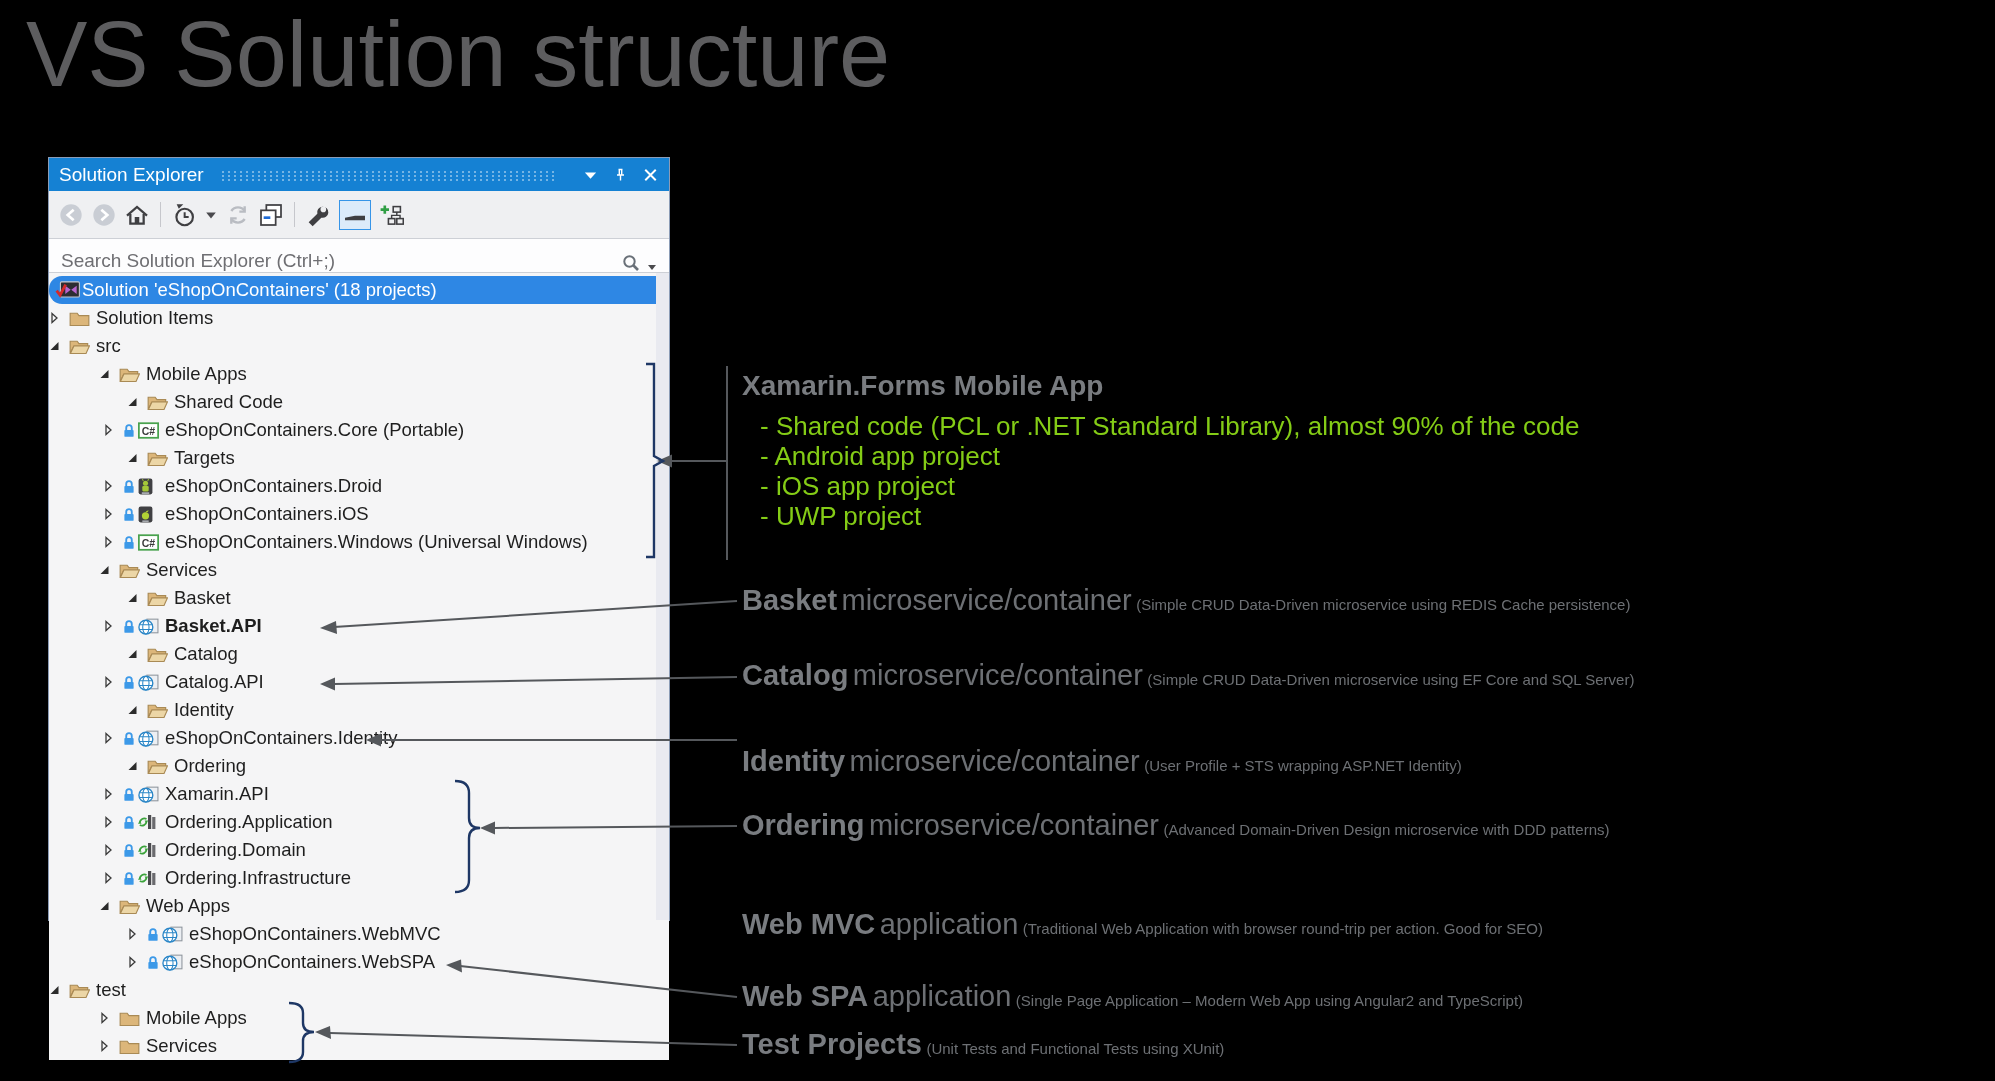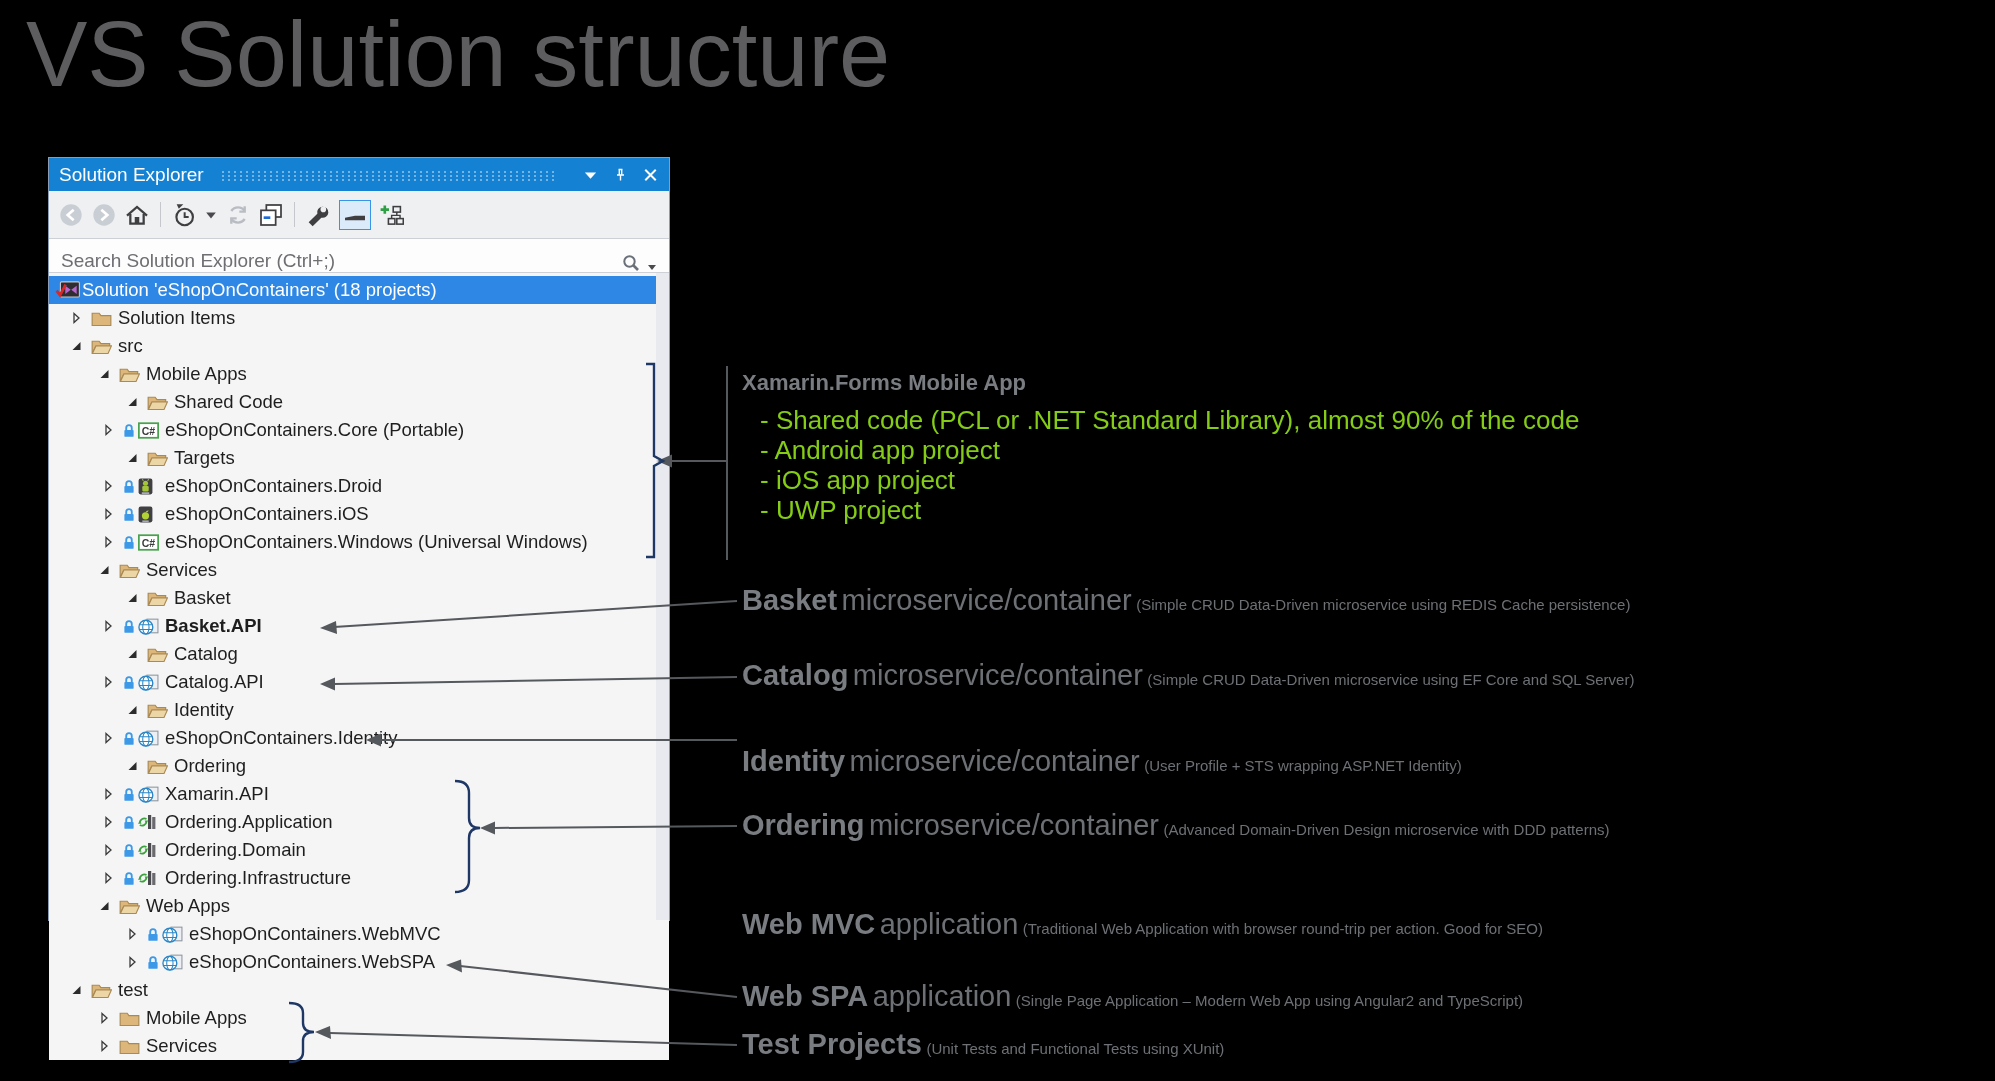--- a/index.html
+++ b/index.html
@@ -39,40 +39,40 @@
   
   .searchrow{
     height:33px;flex:0 0 33px;background:#fdfdfe;border-top:1px solid #cdd0d6;
     border-bottom:1px solid #cdd0d6;display:flex;align-items:flex-end;
     padding:0 12px;font-size:19px;color:#6f6f73;
   }
   .search-ph{flex:1;white-space:nowrap;}
   .searchrow svg{display:block;}
   
   .tree{flex:1;position:relative;padding-top:3px;background:#f5f5f6;}
-  .row{height:28px;display:flex;align-items:center;font-size:18.5px;color:#1e1e1e;white-space:nowrap;}
+  .row{height:28px;display:flex;align-items:center;font-size:18.5px;color:#1e1e1e;white-space:nowrap;border-radius:13px;}
   .row.sel{background:#2e87e4;color:#fff;}
-  .lvl0{padding-left:6px;}.lvl1{padding-left:22px;}.lvl2{padding-left:50px;}
+  .lvl0{padding-left:6px;}.lvl1{}.lvl2{padding-left:50px;}
   .lvl3{padding-left:78px;}.lvl4{padding-left:54px;}
   .chev{width:20px;flex:0 0 20px;display:flex;align-items:center;}
   .chev svg{width:11px;height:12px;}
   .lock{width:15px;flex:0 0 15px;display:flex;align-items:center;}
   .lock svg{width:12px;height:15px;}
   .tico{width:27px;flex:0 0 27px;display:flex;align-items:center;}
   .tico svg{width:21px;height:17px;}
   .tico.sln svg{width:26px;height:20px;}
   .lbl{white-space:nowrap;}
   .lbl.b{font-weight:bold;}
   .scrollbar{position:absolute;right:0;top:115px;bottom:0;width:13px;background:#e9eaf0;z-index:2;}
   
   .ann{position:absolute;color:#6d7074;z-index:4;white-space:nowrap;}
   .ann .name{font-weight:bold;font-size:29px;color:#797c80;}
   .ann .mid{font-size:29px;}
   .ann .paren{font-size:15px;}
-  .xam h2{margin:0;font-size:22px;color:#797c80;font-weight:bold;}
+  .xam h2{margin:0;font-size:28px;color:#797c80;font-weight:bold;}
   .xam ul{list-style:none;margin:9px 0 0 18px;padding:0;font-size:26px;line-height:30px;color:#84cc16;}
   .overlay{position:absolute;left:0;top:0;z-index:5;pointer-events:none;}
 </style>
 </head>
 <body>
 
 <svg width="0" height="0" style="position:absolute" aria-hidden="true">
   <defs>
     <symbol id="tri-c" viewBox="0 0 8 12">
         <path d="M1.5,1.5 L6.5,6 L1.5,10.5 Z" fill="none" stroke="#3a3a3a" stroke-width="1.3"></path>

